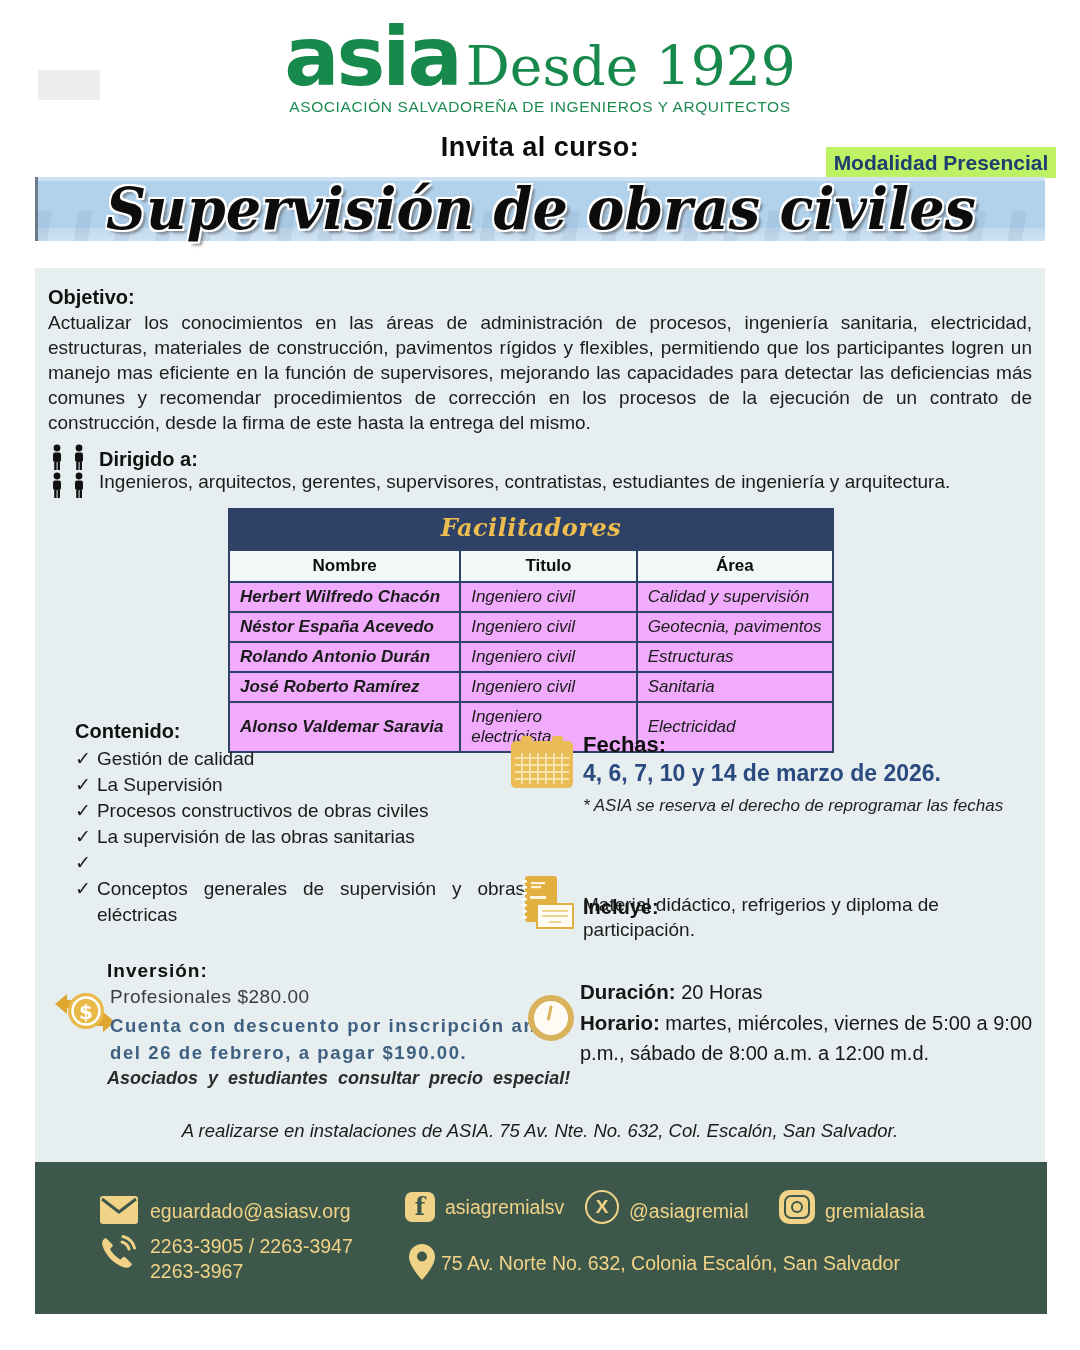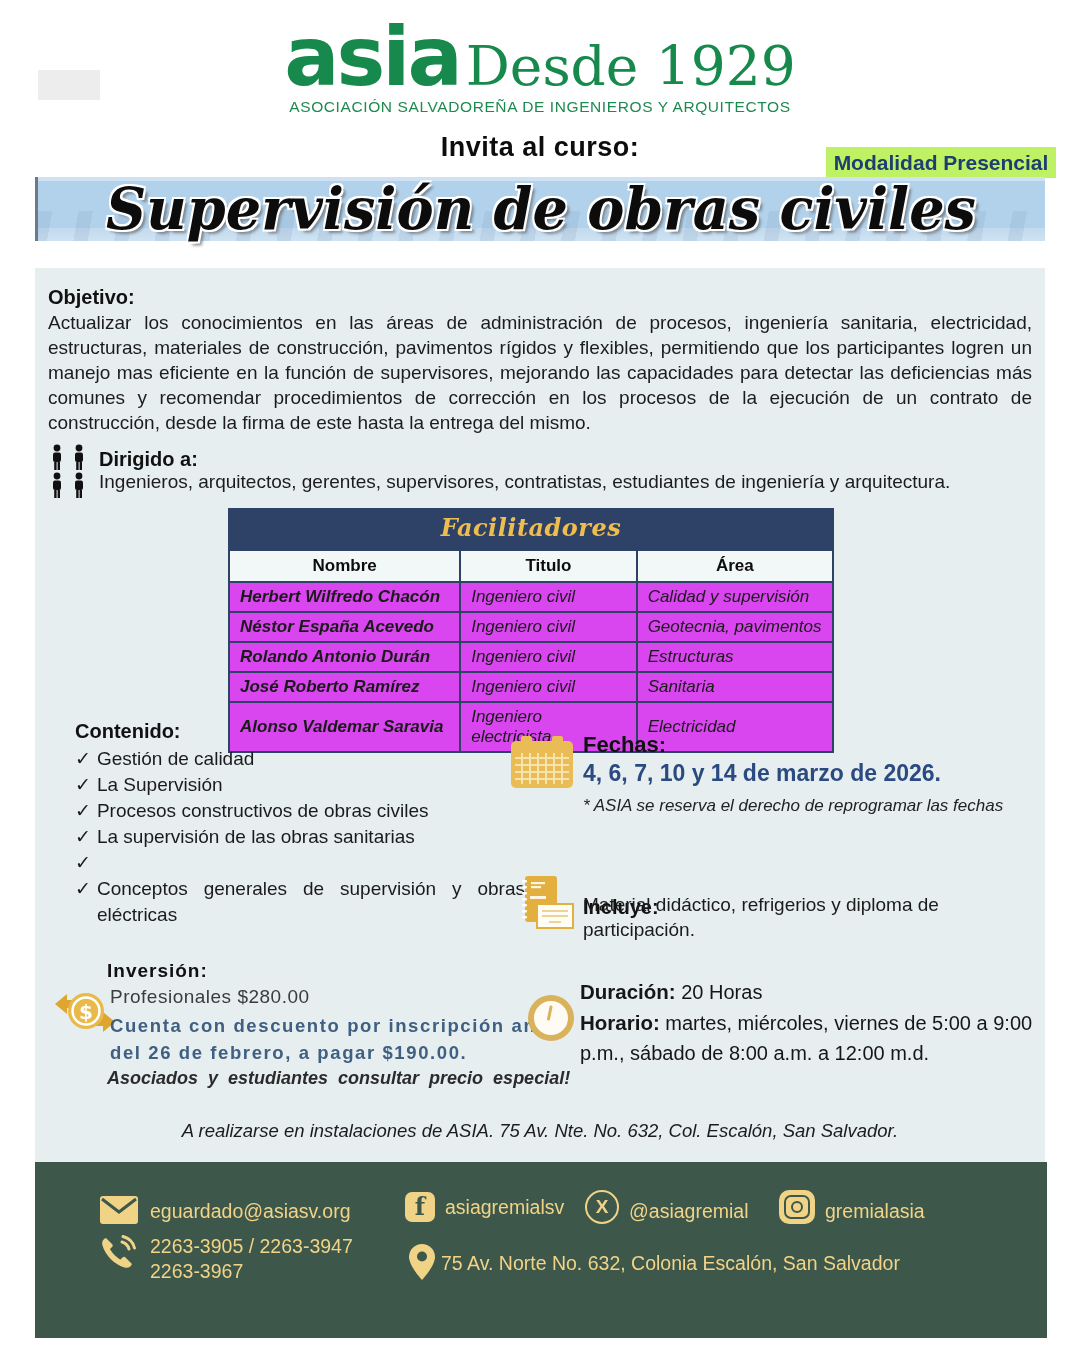--- a/index.html
+++ b/index.html
@@ -33,21 +33,21 @@
   .sec-heading { font-size:20px; font-weight:bold; color:#111; }
 
   .objetivo-h { position:absolute; left:13px; top:18px; }
   .objetivo-p { position:absolute; left:13px; top:42px; width:984px; font-size:19px; line-height:25px; text-align:justify; color:#1c1c1c; }
 
   .dirigido-icon { position:absolute; left:15px; top:176px; width:46px; height:56px; }
   .dirigido-h { position:absolute; left:64px; top:180px; }
   .dirigido-p { position:absolute; left:64px; top:203px; width:940px; font-size:19px; color:#1c1c1c; }
 
   
-  .fac-table { position:absolute; left:193px; top:240px; width:606px; border-collapse:collapse; background:#d946ef; }
+  .fac-table { position:absolute; left:193px; top:240px; width:606px; border-collapse:collapse; background:#f0abfc; }
   .fac-table caption { background:#2e4166; border:2px solid #2e4166; padding:3px 0 5px 0; font-family:"DejaVu Serif", serif; font-style:italic; font-weight:bold; font-size:24px; color:#eebd4f; letter-spacing:0.5px; }
   .fac-table th, .fac-table td { border:2px solid #2e4166; font-size:17px; padding:4px 10px; }
   .fac-table th { background:#f2f7f8; color:#0d0d0d; text-align:center; padding:5px 28px; }
   .fac-table td { font-style:italic; color:#1a1a1a; }
   .fac-table td.name { font-weight:bold; width:232px; }
   .fac-table td.title { width:177px; }
   .fac-table td.area { width:197px; }
 
   
   .contenido-h { position:absolute; left:40px; top:452px; }
@@ -76,21 +76,21 @@
 
   
   .clock-icon { position:absolute; left:492px; top:726px; width:48px; height:48px; }
   .dur-row { position:absolute; left:545px; top:712px; font-size:20px; color:#161616; }
   .dur-label, .hor-label { font-weight:bold; font-size:20.5px; }
   .hor-block { position:absolute; left:545px; top:740px; width:500px; font-size:20px; line-height:30px; color:#161616; }
 
   .location-line { position:absolute; left:0; top:852px; width:100%; text-align:center; font-size:18.5px; font-style:italic; color:#1c1c1c; }
 
   
-  .footer { position:absolute; left:35px; top:1162px; width:1012px; height:176px; background:#3d584a; }
+  .footer { position:absolute; left:35px; top:1162px; width:1012px; height:152px; background:#3d584a; }
   .footer .ftext { position:absolute; color:#f2d387; font-size:19.5px; }
   .mail-icon { position:absolute; left:65px; top:34px; width:38px; height:28px; }
   .f-email { left:115px; top:38px; }
   .fb-icon { position:absolute; left:370px; top:30px; width:30px; height:30px; background:#f0d387; border-radius:7px; text-align:center; }
   .fb-icon span { font-family:"DejaVu Serif", serif; font-weight:bold; font-size:24px; color:#3d584a; line-height:30px; }
   .f-fb { left:410px; top:34px; }
   .x-icon { position:absolute; left:550px; top:28px; width:34px; height:34px; border:2px solid #f0d387; border-radius:50%; text-align:center; }
   .x-icon span { font-weight:bold; font-size:19px; color:#f0d387; line-height:30px; }
   .f-x { left:594px; top:38px; }
   .ig-icon { position:absolute; left:744px; top:28px; width:36px; height:34px; background:#f0d387; border-radius:10px; }

